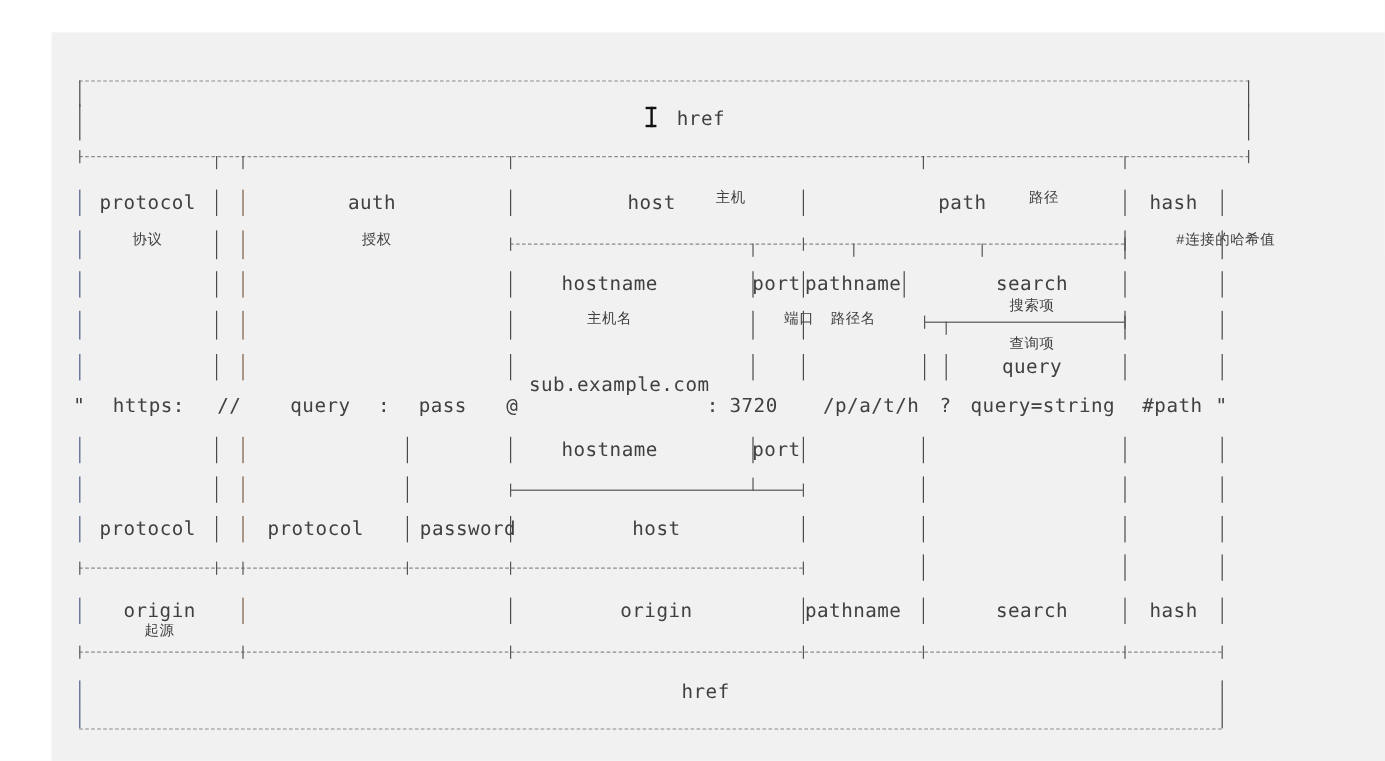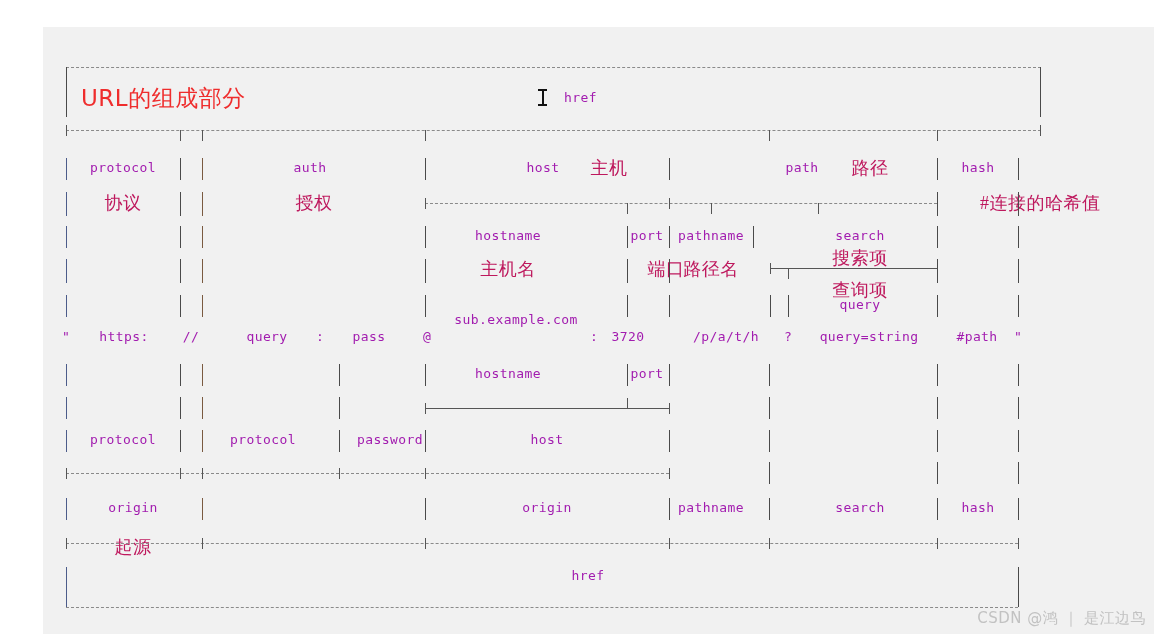--- a/index.html
+++ b/index.html
@@ -10,30 +10,30 @@
     overflow:hidden;
   }
   #panel{
     position:absolute;left:43px;top:27px;width:1111px;height:607px;
     background:#f1f1f1;
   }
   
   .lab{
     position:absolute;
     font-family:"DejaVu Sans Mono","Liberation Mono",monospace;
-    font-size:13px;
-    color:#a21caf;
+    font-size:16px;
+    color:#404040;
     white-space:pre;
     letter-spacing:0.4px;
     line-height:1;
   }
   .lab.red{
-    color:#be185d;
-    font-family:Liberation Serif, serif;
-    font-size:18px;
+    color:#404040;
+    font-family:Liberation Mono, monospace;
+    font-size:12px;
     letter-spacing:0.5px;
   }
   .lab.title{
     color:#ef2d2d;
     font-family:"DejaVu Sans","Liberation Sans",sans-serif;
     font-size:23px;
     letter-spacing:0.5px;
   }
   .lab.c{transform:translateX(-50%);}
   
@@ -72,21 +72,20 @@
 </head>
 <body>
 
 <div id="panel">
 
   <div class="h dash" style="left:23px;top:40px;width:975px;"></div>
   <div class="v" style="left:23px;top:40px;height:22px;"></div>
   <div class="v" style="left:997px;top:40px;height:22px;"></div>
 
   <div class="v" style="left:23px;top:60px;height:30px;"></div>
-  <div class="lab title" style="left:38px;top:60px;">URL的组成部分</div>
   <div class="lab" style="left:521px;top:64px;">href</div>
   <div class="v" style="left:997px;top:60px;height:30px;"></div>
 
   <div id="caret" style="left:495px;top:62px;">
     <div class="top"></div>
       <div class="stem"></div>
       <div class="bot"></div>
   </div>
 
   <div class="h dash" style="left:23px;top:103px;width:975px;"></div>
@@ -241,21 +240,21 @@
   <div class="tick" style="left:159px;top:441px;"></div>
   <div class="tick" style="left:296px;top:441px;"></div>
   <div class="tick" style="left:382px;top:441px;"></div>
   <div class="tick" style="left:626px;top:441px;"></div>
   <div class="v" style="left:726px;top:435px;height:22px;"></div>
   <div class="v" style="left:894px;top:435px;height:22px;"></div>
   <div class="v" style="left:975px;top:435px;height:22px;"></div>
 
   <div class="v blue" style="left:23px;top:471px;height:22px;"></div>
   <div class="lab c" style="left:90px;top:474px;">origin</div>
-  <div class="lab red c" style="left:90px;top:493px;margin-top:18px;">起源</div>
+  <div class="lab red c" style="left:90px;top:493px;">起源</div>
   <div class="v brown" style="left:159px;top:471px;height:22px;"></div>
   <div class="v" style="left:382px;top:471px;height:22px;"></div>
   <div class="lab c" style="left:504px;top:474px;">origin</div>
   <div class="v" style="left:626px;top:471px;height:22px;"></div>
   <div class="lab c" style="left:668px;top:474px;">pathname</div>
   <div class="v" style="left:726px;top:471px;height:22px;"></div>
   <div class="lab c" style="left:817px;top:474px;">search</div>
   <div class="v" style="left:894px;top:471px;height:22px;"></div>
   <div class="lab c" style="left:935px;top:474px;">hash</div>
   <div class="v" style="left:975px;top:471px;height:22px;"></div>
@@ -270,14 +269,13 @@
   <div class="tick" style="left:975px;top:511px;"></div>
 
   <div class="v blue" style="left:23px;top:540px;height:22px;"></div>
   <div class="lab c" style="left:545px;top:542px;">href</div>
   <div class="v" style="left:975px;top:540px;height:22px;"></div>
 
   <div class="v blue" style="left:23px;top:562px;height:18px;"></div>
   <div class="v" style="left:975px;top:562px;height:18px;"></div>
   <div class="h dash" style="left:23px;top:580px;width:952px;"></div>
 
-  <div id="watermark">CSDN @鸿 ｜ 是江边鸟</div>
 </div>
 
 </body></html>

